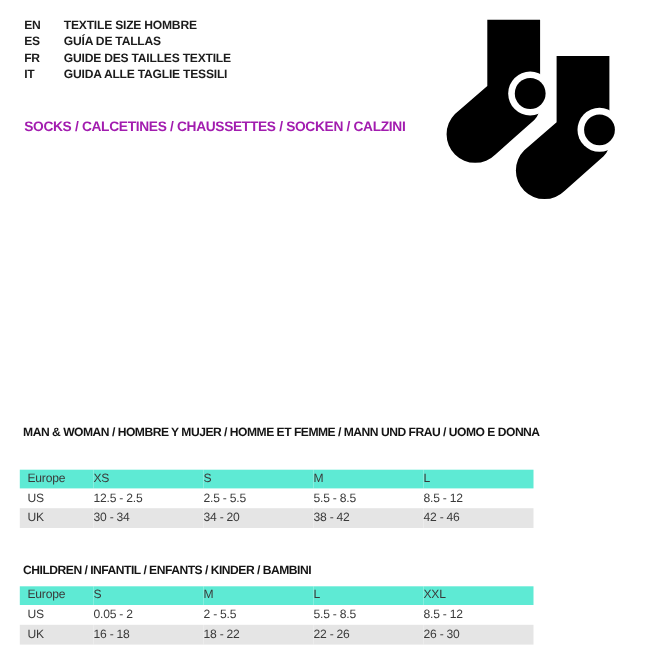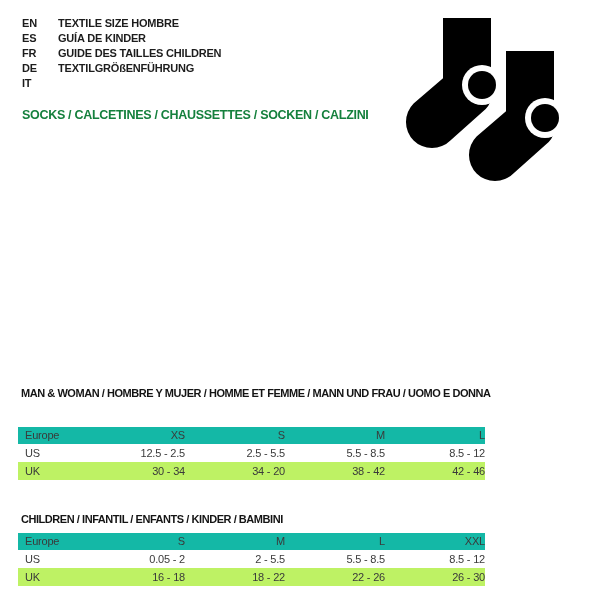--- a/index.html
+++ b/index.html
@@ -33,21 +33,21 @@
   }
   .lang-code { width: 36px; }
 
   
   .category-heading {
     position: absolute;
     left: 22px;
     top: 108px;
     font-size: 12.5px;
     font-weight: bold;
-    color: #15803d;
+    color: #a21caf;
     letter-spacing: -0.3px;
     white-space: nowrap;
   }
 
   
   .socks-icon {
     position: absolute;
     left: 398px;
     top: 0px;
   }
@@ -77,57 +77,54 @@
   .t1 { top: 427px; }
   .t2 { top: 533px; }
 
   table.size-table col.region-col { width: 67px; }
 
   table.size-table th,
   table.size-table td {
     padding: 0;
     height: 17px;
     line-height: 17px;
-    text-align: right;
+    text-align: left;
     font-weight: normal;
     letter-spacing: -0.2px;
     white-space: nowrap;
   }
   table.size-table td { height: 18px; line-height: 18px; }
 
-  table.size-table thead tr { background: #14b8a6; }
+  table.size-table thead tr { background: #5eead4; }
   table.size-table th:first-child,
   table.size-table td:first-child {
     text-align: left;
     padding-left: 7px;
   }
-  table.size-table tbody tr.alt { background: #bef264; }
+  table.size-table tbody tr.alt { background: #e5e5e5; }
 </style>
 </head>
 <body>
 
 <div class="lang-block">
   <div class="lang-row">
     <span class="lang-code">EN</span>
     <span class="lang-label">TEXTILE SIZE HOMBRE</span>
   </div>
   <div class="lang-row">
     <span class="lang-code">ES</span>
-    <span class="lang-label">GUÍA DE KINDER</span>
+    <span class="lang-label">GUÍA DE TALLAS</span>
   </div>
   <div class="lang-row">
     <span class="lang-code">FR</span>
-    <span class="lang-label">GUIDE DES TAILLES CHILDREN</span>
-  </div>
-  <div class="lang-row">
-    <span class="lang-code">DE</span>
-    <span class="lang-label">TEXTILGRÖßENFÜHRUNG</span>
+    <span class="lang-label">GUIDE DES TAILLES TEXTILE</span>
   </div>
   <div class="lang-row">
     <span class="lang-code">IT</span>
+    <span class="lang-label">GUIDA ALLE TAGLIE TESSILI</span>
   </div>
 </div>
 
 <div class="category-heading">SOCKS / CALCETINES / CHAUSSETTES / SOCKEN / CALZINI</div>
 
 <svg class="socks-icon" width="165" height="190" viewBox="0 0 165 190" aria-hidden="true">
   <g>
     <path fill="#000000" d="M45,18 L93,18 L93,96 Q93,103.8 87.7,109.1 L52.4,140.4 A26,26 0 0 1 15.6,103.6 L45,78.2 Z"></path>
     <circle cx="84" cy="85" r="20" fill="#ffffff"></circle>
     <circle cx="84" cy="85" r="14" fill="#000000"></circle>

